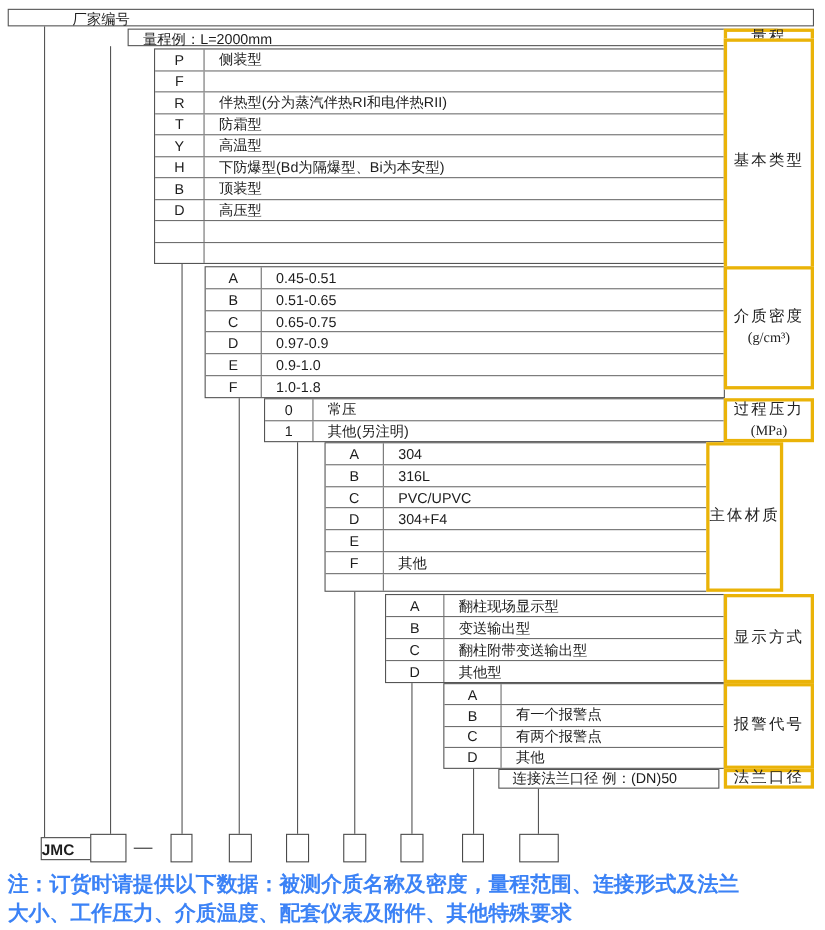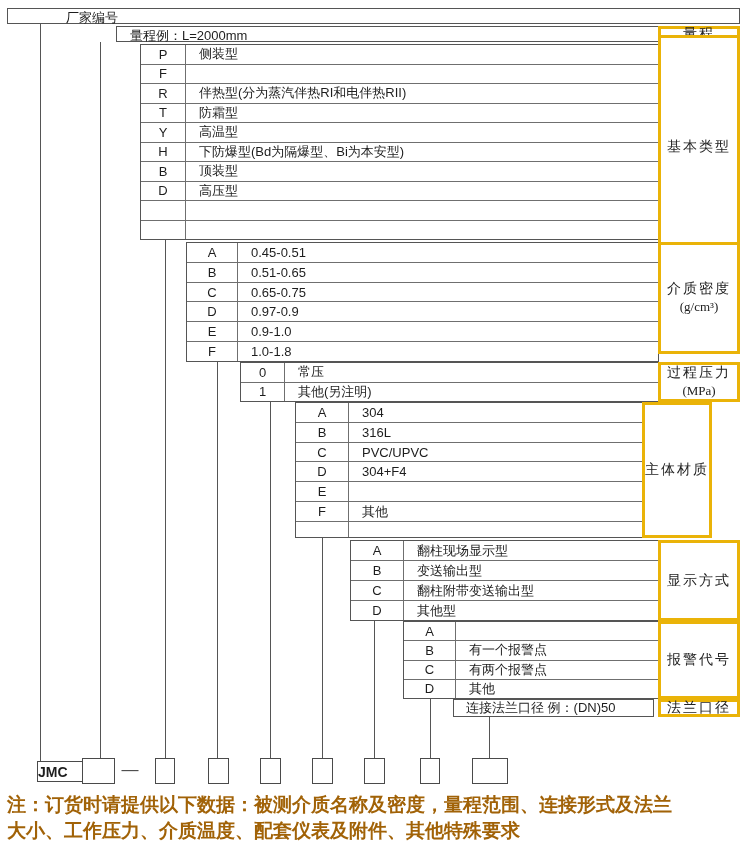--- a/index.html
+++ b/index.html
@@ -270,18 +270,18 @@
   <div class="bbox" style="left:82px;width:33px;"></div>
   <div class="sep">—</div>
   <div class="bbox" style="left:155px;width:20px;"></div>
   <div class="bbox" style="left:208px;width:21px;"></div>
   <div class="bbox" style="left:260px;width:21px;"></div>
   <div class="bbox" style="left:312px;width:21px;"></div>
   <div class="bbox" style="left:364px;width:21px;"></div>
   <div class="bbox" style="left:420px;width:20px;"></div>
   <div class="bbox" style="left:472px;width:36px;"></div>
 
-  <div class="note" id="note-block" style="color: #a16207;">
+  <div class="note" id="note-block" style="color: #3b82f6;">
     <div>注：订货时请提供以下数据：被测介质名称及密度，量程范围、连接形式及法兰</div>
     <div>大小、工作压力、介质温度、配套仪表及附件、其他特殊要求</div>
   </div>
 
 </div>
 
 </body></html>

